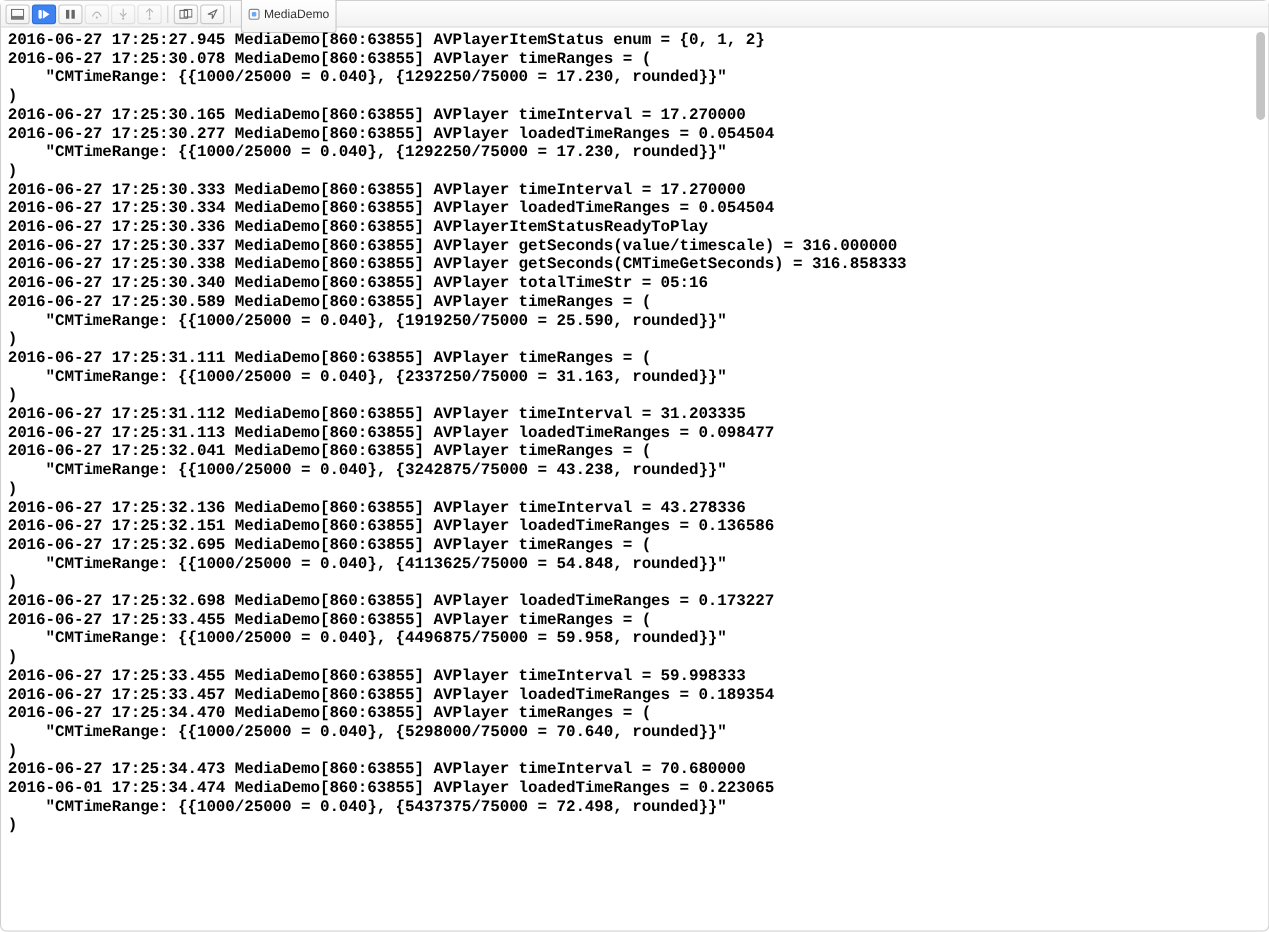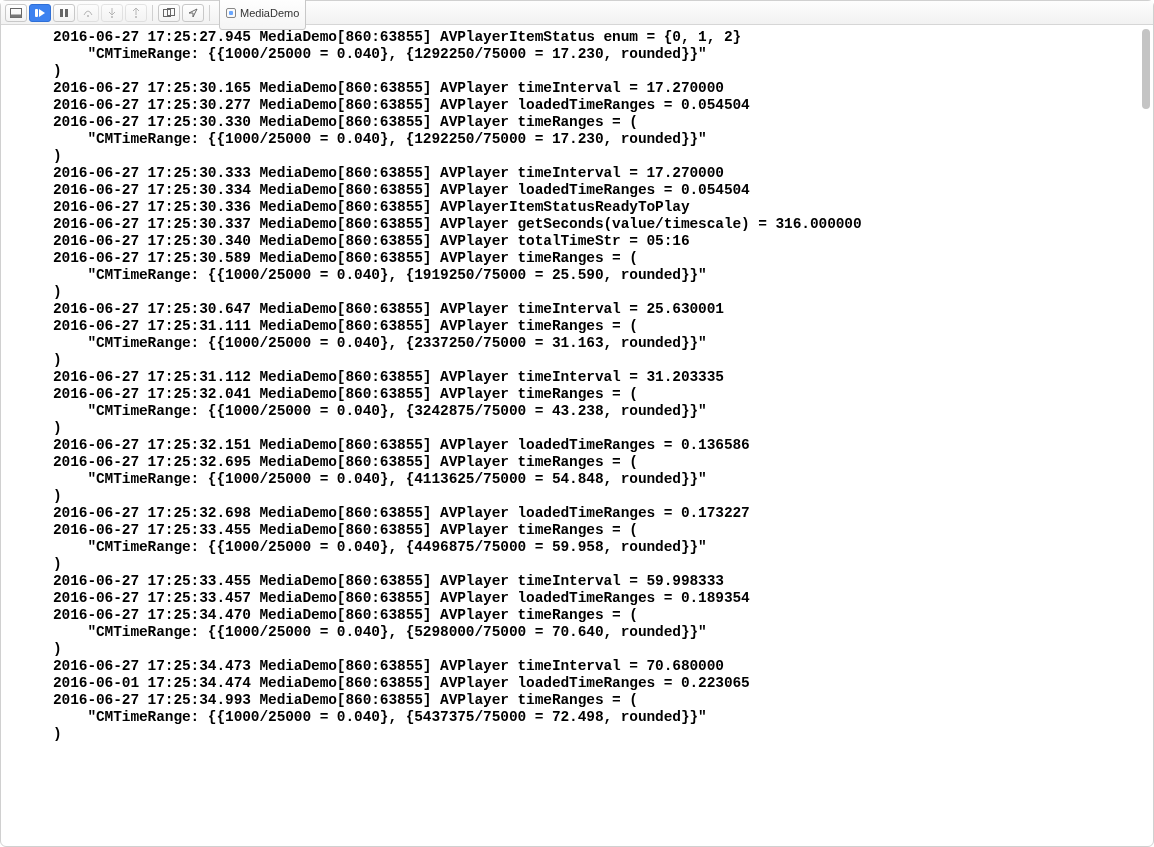--- a/index.html
+++ b/index.html
@@ -10,21 +10,21 @@
   .tb-btn.disabled { opacity: 0.45; }
   .tb-btn.play { background: #3d82f0; border-color: #2f6fd6; color: #fff; }
   .tb-sep { width: 1px; height: 16px; background: #d0d0d0; margin: 0 3px; }
   .schemebox { display:flex; align-items:center; gap:4px; height:34px; border:1px solid #c8c8c8; border-radius:3px; padding:0 6px; background:linear-gradient(#fff,#f5f5f5); font-size:11px; color:#333; margin-left:4px;}
   .scheme-icon { width:10px; height:10px; border:1px solid #888; border-radius:2px; display:inline-block; position:relative;}
   .scheme-icon::after{content:"";position:absolute;left:2px;top:2px;width:4px;height:4px;background:#6aa7ff;border-radius:1px;}
   .console-wrap { flex:1; position:relative; overflow:hidden; }
   .console { position:absolute; inset:0 14px 0 0; overflow:hidden; padding: 4px 2px 4px 6px; }
   .scrollbar { position:absolute; right:2px; top:2px; bottom:2px; width:10px; }
   .scroll-thumb { position:absolute; top:2px; width:8px; left:1px; height:80px; background:#c4c4c4; border-radius:4px; }
-  .logline { font-family: Menlo, Monaco, "Courier New", monospace; font-size: 14.5px; line-height: 17px; white-space: pre; color:#000; font-weight:600; letter-spacing:-0.1px;margin-left:46px;}
+  .logline { font-family: Menlo, Monaco, "Courier New", monospace; font-size: 14.5px; line-height: 17px; white-space: pre; color:#000; font-weight:600; letter-spacing:-0.1px;}
   svg { display:block; }
 </style>
 </head>
 <body>
 
 <div class="window">
 
   <div class="toolbar">
     <div class="tb-btn">
       <svg width="12" height="10" viewBox="0 0 12 10">
@@ -79,59 +79,60 @@
     <div class="tb-sep"></div>
     <div class="schemebox">
       <span class="scheme-icon"></span>
       <span>MediaDemo</span>
     </div>
   </div>
 
   <div class="console-wrap">
     <div class="console" id="console">
         <div class="logline">2016-06-27 17:25:27.945 MediaDemo[860:63855] AVPlayerItemStatus enum = {0, 1, 2}</div>
+        <div class="logline">2016-06-27 17:25:30.078 MediaDemo[860:63855] AVPlayer timeRanges = (</div>
         <div class="logline">    "CMTimeRange: {{1000/25000 = 0.040}, {1292250/75000 = 17.230, rounded}}"</div>
         <div class="logline">)</div>
         <div class="logline">2016-06-27 17:25:30.165 MediaDemo[860:63855] AVPlayer timeInterval = 17.270000</div>
         <div class="logline">2016-06-27 17:25:30.277 MediaDemo[860:63855] AVPlayer loadedTimeRanges = 0.054504</div>
-        <div class="logline">2016-06-27 17:25:30.330 MediaDemo[860:63855] AVPlayer timeRanges = (</div>
         <div class="logline">    "CMTimeRange: {{1000/25000 = 0.040}, {1292250/75000 = 17.230, rounded}}"</div>
         <div class="logline">)</div>
         <div class="logline">2016-06-27 17:25:30.333 MediaDemo[860:63855] AVPlayer timeInterval = 17.270000</div>
         <div class="logline">2016-06-27 17:25:30.334 MediaDemo[860:63855] AVPlayer loadedTimeRanges = 0.054504</div>
         <div class="logline">2016-06-27 17:25:30.336 MediaDemo[860:63855] AVPlayerItemStatusReadyToPlay</div>
         <div class="logline">2016-06-27 17:25:30.337 MediaDemo[860:63855] AVPlayer getSeconds(value/timescale) = 316.000000</div>
+        <div class="logline">2016-06-27 17:25:30.338 MediaDemo[860:63855] AVPlayer getSeconds(CMTimeGetSeconds) = 316.858333</div>
         <div class="logline">2016-06-27 17:25:30.340 MediaDemo[860:63855] AVPlayer totalTimeStr = 05:16</div>
         <div class="logline">2016-06-27 17:25:30.589 MediaDemo[860:63855] AVPlayer timeRanges = (</div>
         <div class="logline">    "CMTimeRange: {{1000/25000 = 0.040}, {1919250/75000 = 25.590, rounded}}"</div>
         <div class="logline">)</div>
-        <div class="logline">2016-06-27 17:25:30.647 MediaDemo[860:63855] AVPlayer timeInterval = 25.630001</div>
         <div class="logline">2016-06-27 17:25:31.111 MediaDemo[860:63855] AVPlayer timeRanges = (</div>
         <div class="logline">    "CMTimeRange: {{1000/25000 = 0.040}, {2337250/75000 = 31.163, rounded}}"</div>
         <div class="logline">)</div>
         <div class="logline">2016-06-27 17:25:31.112 MediaDemo[860:63855] AVPlayer timeInterval = 31.203335</div>
+        <div class="logline">2016-06-27 17:25:31.113 MediaDemo[860:63855] AVPlayer loadedTimeRanges = 0.098477</div>
         <div class="logline">2016-06-27 17:25:32.041 MediaDemo[860:63855] AVPlayer timeRanges = (</div>
         <div class="logline">    "CMTimeRange: {{1000/25000 = 0.040}, {3242875/75000 = 43.238, rounded}}"</div>
         <div class="logline">)</div>
+        <div class="logline">2016-06-27 17:25:32.136 MediaDemo[860:63855] AVPlayer timeInterval = 43.278336</div>
         <div class="logline">2016-06-27 17:25:32.151 MediaDemo[860:63855] AVPlayer loadedTimeRanges = 0.136586</div>
         <div class="logline">2016-06-27 17:25:32.695 MediaDemo[860:63855] AVPlayer timeRanges = (</div>
         <div class="logline">    "CMTimeRange: {{1000/25000 = 0.040}, {4113625/75000 = 54.848, rounded}}"</div>
         <div class="logline">)</div>
         <div class="logline">2016-06-27 17:25:32.698 MediaDemo[860:63855] AVPlayer loadedTimeRanges = 0.173227</div>
         <div class="logline">2016-06-27 17:25:33.455 MediaDemo[860:63855] AVPlayer timeRanges = (</div>
         <div class="logline">    "CMTimeRange: {{1000/25000 = 0.040}, {4496875/75000 = 59.958, rounded}}"</div>
         <div class="logline">)</div>
         <div class="logline">2016-06-27 17:25:33.455 MediaDemo[860:63855] AVPlayer timeInterval = 59.998333</div>
         <div class="logline">2016-06-27 17:25:33.457 MediaDemo[860:63855] AVPlayer loadedTimeRanges = 0.189354</div>
         <div class="logline">2016-06-27 17:25:34.470 MediaDemo[860:63855] AVPlayer timeRanges = (</div>
         <div class="logline">    "CMTimeRange: {{1000/25000 = 0.040}, {5298000/75000 = 70.640, rounded}}"</div>
         <div class="logline">)</div>
         <div class="logline">2016-06-27 17:25:34.473 MediaDemo[860:63855] AVPlayer timeInterval = 70.680000</div>
         <div class="logline">2016-06-01 17:25:34.474 MediaDemo[860:63855] AVPlayer loadedTimeRanges = 0.223065</div>
-        <div class="logline">2016-06-27 17:25:34.993 MediaDemo[860:63855] AVPlayer timeRanges = (</div>
         <div class="logline">    "CMTimeRange: {{1000/25000 = 0.040}, {5437375/75000 = 72.498, rounded}}"</div>
         <div class="logline">)</div>
       </div>
     <div class="scrollbar">
       <div class="scroll-thumb"></div>
     </div>
   </div>
 
 </div>
 

